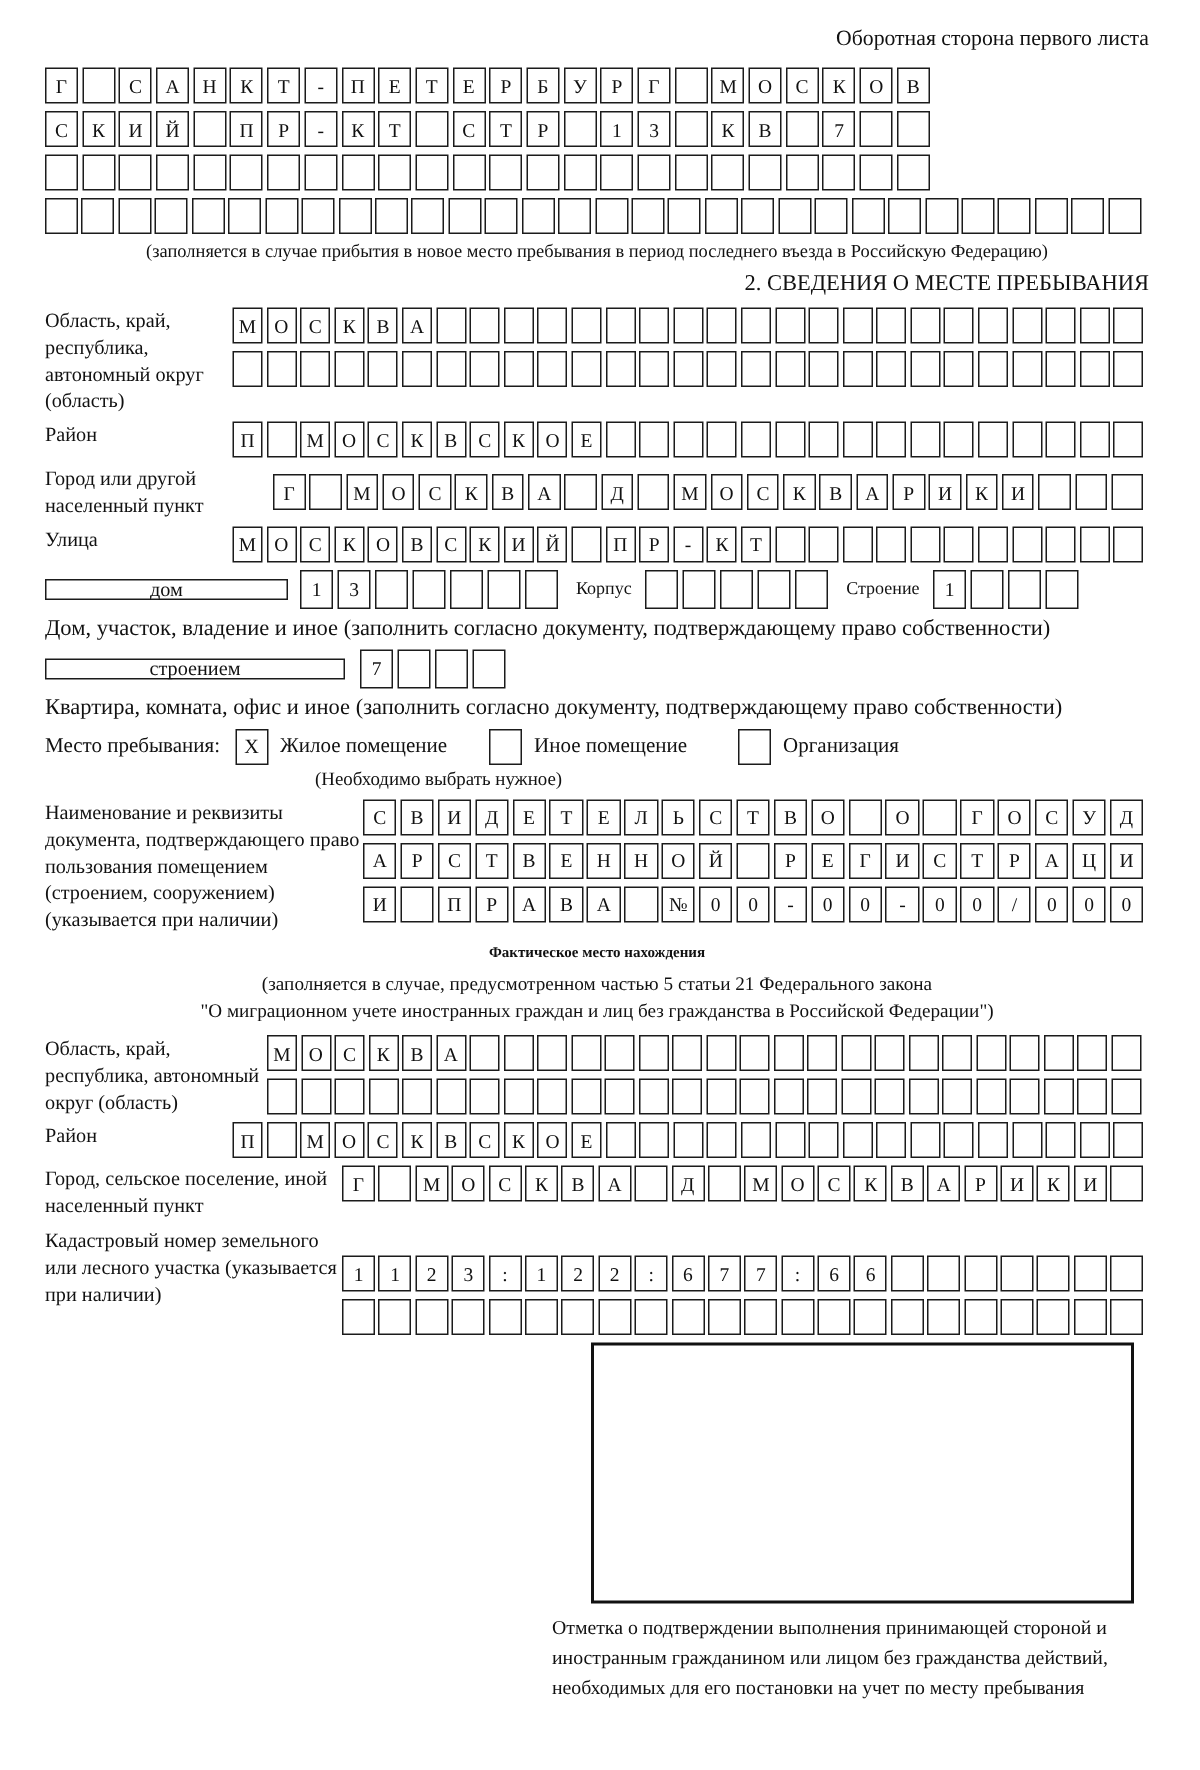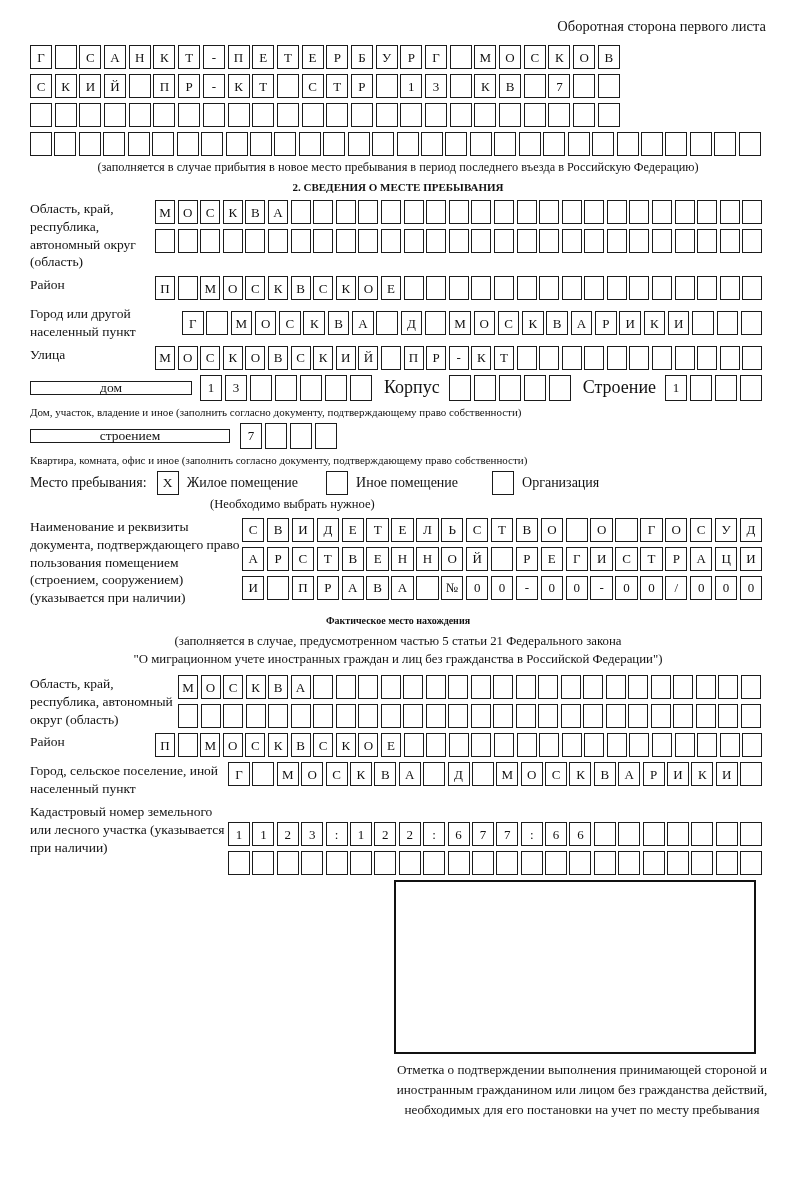--- a/index.html
+++ b/index.html
@@ -24,41 +24,41 @@
   
   .g24 .cell{width:22px;margin-right:2.7px;}
   .g30 .cell{width:22px;margin-right:2.45px;}
   .g27 .cell{width:20px;margin-right:2.6px;}
   .gcity1 .cell{width:21.5px;margin-right:2.8px;}
   .gdoc .cell{width:22.3px;margin-right:2.6px;}
   .gobl2 .cell{width:20px;margin-right:2.5px;}
   .gcity2 .cell{width:22px;margin-right:2.4px;}
   .gsmall .cell{width:22px;margin-right:3px;height:26px;}
   .caption{font-size:12.3px;text-align:center;margin:1px 0 4px 0;}
-  .caption-left{font-size:11px;margin:0 0 5px 0;}
-  .sec-title{text-align:center;font-weight:bold;font-size:11px;margin:6px 0 7px 0;}
+  .caption-left{font-size:15px;margin:0 0 5px 0;}
+  .sec-title{text-align:right;font-weight:normal;font-size:15px;margin:6px 0 7px 0;}
   .sub-title{text-align:center;font-weight:bold;font-size:10px;margin:8px 0 6px 0;}
   .law-note{text-align:center;font-size:12.8px;line-height:1.45;margin-bottom:6px;}
   .wide-box{
     box-sizing:border-box;border:1.7px solid #1b1b1b;height:14px;background:#fff;
     display:flex;align-items:center;justify-content:center;font-size:13.5px;flex:none;
   }
-  .inline-lbl{font-size:18px;margin:0 9px;align-self:center;}
+  .inline-lbl{font-size:12px;margin:0 9px;align-self:center;}
   .cb{
     box-sizing:border-box;border:1.6px solid #1b1b1b;width:22px;height:24px;flex:none;
     display:flex;align-items:center;justify-content:center;font-size:13.5px;background:#fff;
   }
   .opt-lbl{font-size:14px;margin:0 6px 0 8px;}
   .choose-note{font-size:12.6px;margin:2px 0 6px 180px;}
   .stamp-box{
     box-sizing:border-box;border:2px solid #111;background:#fff;
     width:362px;height:174px;margin:4px 0 6px 364px;
   }
   .stamp-caption{
-    width:428px;margin-left:338px;text-align:center;
+    width:428px;margin-left:338px;text-align:left;
     font-size:13.2px;line-height:1.5;
   }
   .lblA{width:142px;}
   .lblB{width:125px;}
   .lblC1{width:152px;}
   .lblD{width:212px;}
   .lblO2{width:148px;}
   .lblC2{width:198px;}
   .mt-off{margin-top:19px;}
 </style>

